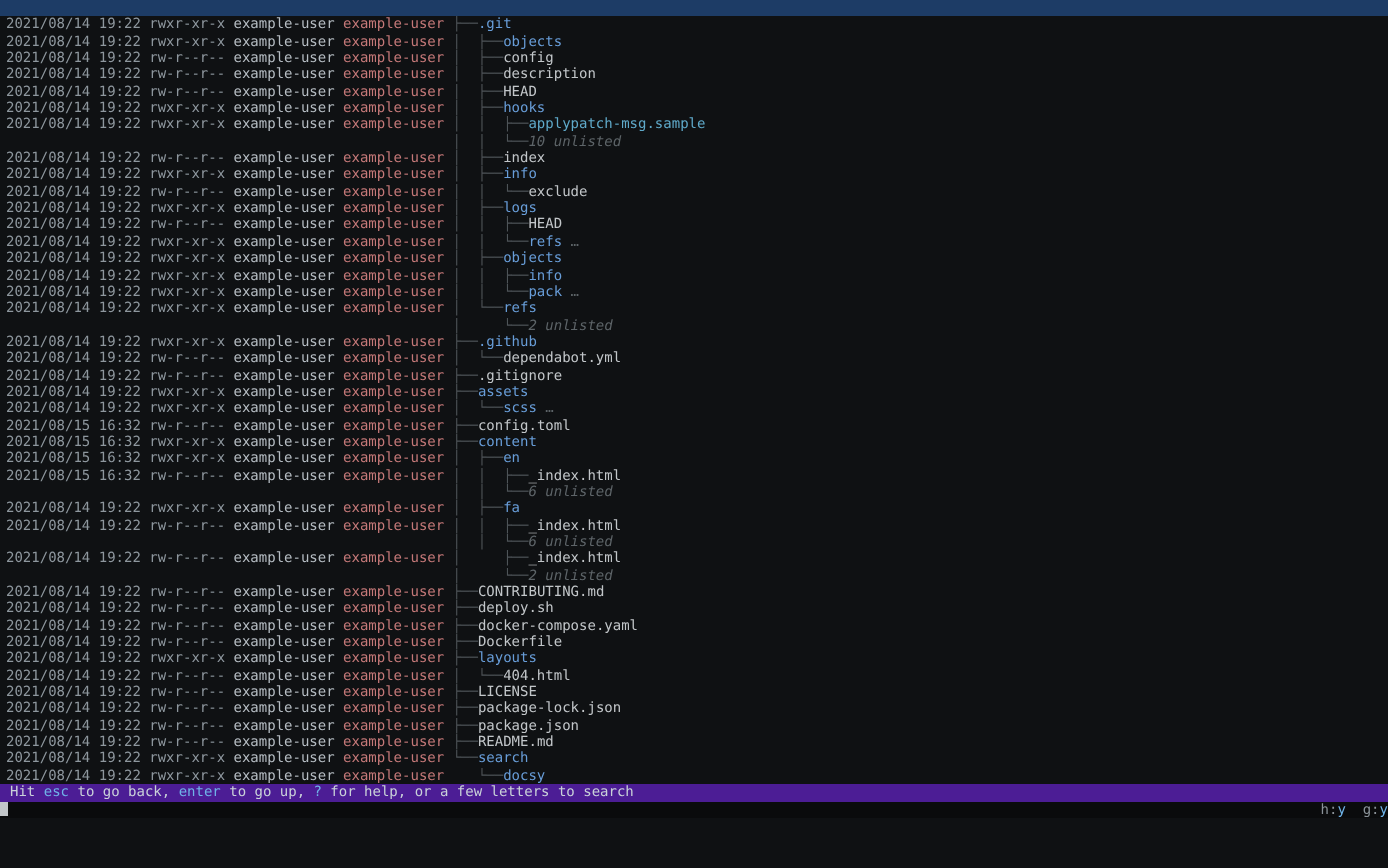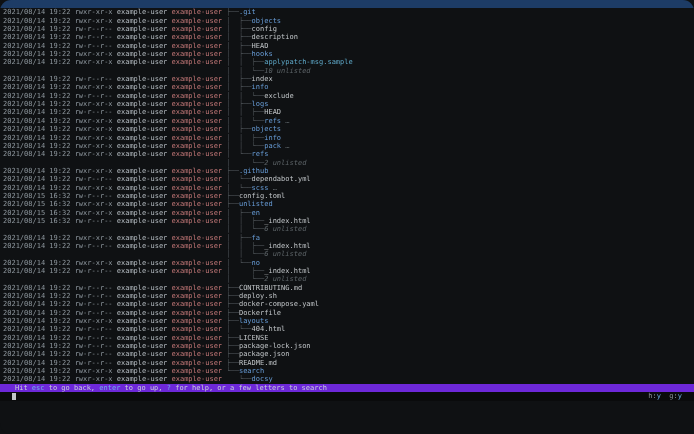--- a/index.html
+++ b/index.html
@@ -4,38 +4,38 @@
 <style>
   html,body{margin:0;padding:0;background:#0f1113;}
   .term{
     position:relative;
     width:694px;height:434px;
     background:#0f1113;
     font-family:"DejaVu Sans Mono", monospace;
     font-size:7px;
     color:#c2c6c9;
     overflow:hidden;
-    display:flex;flex-direction:column;border-radius:11px;
+    display:flex;flex-direction:column;
   }
   .row{height:8.346px;line-height:8.346px;white-space:pre;flex:0 0 auto;overflow:hidden;}
   .hdr{background:#1d3c66;color:#d9e0e8;padding-left:3px;}
   .tree-row{padding-left:3px;}
   .c-date{display:inline-block;width:16ch;color:#8e979e;}
   .c-perm{display:inline-block;width:9ch;margin-left:1ch;color:#8e979e;}
   .c-user{display:inline-block;width:12ch;margin-left:1ch;color:#b6bdc3;}
   .c-group{display:inline-block;width:12ch;margin-left:1ch;color:#c47878;}
   .c-tree{margin-left:1ch;color:#4e5458;}
   .n-dir{color:#689dd8;}
   .n-file{color:#c2c6c9;}
   .n-exec{color:#5fa9c9;margin-top:35px;}
   .n-unlisted{color:#5d6468;font-style:italic;text-align:right;}
   .sfx{color:#5d6468;}
-  .status{background:#6d28d9;padding-left:15px;color:#c9d1d9;}
+  .status{background:#4c1d95;padding-left:5px;color:#c9d1d9;}
   .key{color:#6fb3e8;}
-  .input{display:flex;justify-content:space-between;align-items:center;padding:0 12px;background:#0a0b0c;}
+  .input{display:flex;justify-content:space-between;align-items:center;padding:0 0;background:#0a0b0c;}
   .cursor{display:inline-block;width:4px;height:7px;background:#c2c6c9;}
   .flags{white-space:pre;}
   .flags .lbl{color:#8a9298;}
   .flags .val{color:#6fb3e8;}
 </style>
 </head>
 <body>
 
 <div class="term">
   <div class="row hdr">
@@ -57,30 +57,31 @@
       <div class="row tree-row"><span class="c-date">2021/08/14 19:22</span><span class="c-perm">rwxr-xr-x</span><span class="c-user">example-user</span><span class="c-group">example-user</span><span class="c-tree">│  ├──</span><span class="n-dir">logs</span></div>
       <div class="row tree-row"><span class="c-date">2021/08/14 19:22</span><span class="c-perm">rw-r--r--</span><span class="c-user">example-user</span><span class="c-group">example-user</span><span class="c-tree">│  │  ├──</span><span class="n-file">HEAD</span></div>
       <div class="row tree-row"><span class="c-date">2021/08/14 19:22</span><span class="c-perm">rwxr-xr-x</span><span class="c-user">example-user</span><span class="c-group">example-user</span><span class="c-tree">│  │  └──</span><span class="n-dir">refs</span><span class="sfx"> …</span></div>
       <div class="row tree-row"><span class="c-date">2021/08/14 19:22</span><span class="c-perm">rwxr-xr-x</span><span class="c-user">example-user</span><span class="c-group">example-user</span><span class="c-tree">│  ├──</span><span class="n-dir">objects</span></div>
       <div class="row tree-row"><span class="c-date">2021/08/14 19:22</span><span class="c-perm">rwxr-xr-x</span><span class="c-user">example-user</span><span class="c-group">example-user</span><span class="c-tree">│  │  ├──</span><span class="n-dir">info</span></div>
       <div class="row tree-row"><span class="c-date">2021/08/14 19:22</span><span class="c-perm">rwxr-xr-x</span><span class="c-user">example-user</span><span class="c-group">example-user</span><span class="c-tree">│  │  └──</span><span class="n-dir">pack</span><span class="sfx"> …</span></div>
       <div class="row tree-row"><span class="c-date">2021/08/14 19:22</span><span class="c-perm">rwxr-xr-x</span><span class="c-user">example-user</span><span class="c-group">example-user</span><span class="c-tree">│  └──</span><span class="n-dir">refs</span></div>
       <div class="row tree-row"><span class="c-date"></span><span class="c-perm"></span><span class="c-user"></span><span class="c-group"></span><span class="c-tree">│     └──</span><span class="n-unlisted">2 unlisted</span></div>
       <div class="row tree-row"><span class="c-date">2021/08/14 19:22</span><span class="c-perm">rwxr-xr-x</span><span class="c-user">example-user</span><span class="c-group">example-user</span><span class="c-tree">├──</span><span class="n-dir">.github</span></div>
       <div class="row tree-row"><span class="c-date">2021/08/14 19:22</span><span class="c-perm">rw-r--r--</span><span class="c-user">example-user</span><span class="c-group">example-user</span><span class="c-tree">│  └──</span><span class="n-file">dependabot.yml</span></div>
+      <div class="row tree-row"><span class="c-date">2021/08/14 19:22</span><span class="c-perm">rw-r--r--</span><span class="c-user">example-user</span><span class="c-group">example-user</span><span class="c-tree">├──</span><span class="n-file">.gitignore</span></div>
+      <div class="row tree-row"><span class="c-date">2021/08/14 19:22</span><span class="c-perm">rwxr-xr-x</span><span class="c-user">example-user</span><span class="c-group">example-user</span><span class="c-tree">├──</span><span class="n-dir">assets</span></div>
       <div class="row tree-row"><span class="c-date">2021/08/14 19:22</span><span class="c-perm">rwxr-xr-x</span><span class="c-user">example-user</span><span class="c-group">example-user</span><span class="c-tree">│  └──</span><span class="n-dir">scss</span><span class="sfx"> …</span></div>
       <div class="row tree-row"><span class="c-date">2021/08/15 16:32</span><span class="c-perm">rw-r--r--</span><span class="c-user">example-user</span><span class="c-group">example-user</span><span class="c-tree">├──</span><span class="n-file">config.toml</span></div>
-      <div class="row tree-row"><span class="c-date">2021/08/15 16:32</span><span class="c-perm">rwxr-xr-x</span><span class="c-user">example-user</span><span class="c-group">example-user</span><span class="c-tree">├──</span><span class="n-dir">unlisted</span></div>
+      <div class="row tree-row"><span class="c-date">2021/08/15 16:32</span><span class="c-perm">rwxr-xr-x</span><span class="c-user">example-user</span><span class="c-group">example-user</span><span class="c-tree">├──</span><span class="n-dir">content</span></div>
       <div class="row tree-row"><span class="c-date">2021/08/15 16:32</span><span class="c-perm">rwxr-xr-x</span><span class="c-user">example-user</span><span class="c-group">example-user</span><span class="c-tree">│  ├──</span><span class="n-dir">en</span></div>
       <div class="row tree-row"><span class="c-date">2021/08/15 16:32</span><span class="c-perm">rw-r--r--</span><span class="c-user">example-user</span><span class="c-group">example-user</span><span class="c-tree">│  │  ├──</span><span class="n-file">_index.html</span></div>
       <div class="row tree-row"><span class="c-date"></span><span class="c-perm"></span><span class="c-user"></span><span class="c-group"></span><span class="c-tree">│  │  └──</span><span class="n-unlisted">6 unlisted</span></div>
       <div class="row tree-row"><span class="c-date">2021/08/14 19:22</span><span class="c-perm">rwxr-xr-x</span><span class="c-user">example-user</span><span class="c-group">example-user</span><span class="c-tree">│  ├──</span><span class="n-dir">fa</span></div>
       <div class="row tree-row"><span class="c-date">2021/08/14 19:22</span><span class="c-perm">rw-r--r--</span><span class="c-user">example-user</span><span class="c-group">example-user</span><span class="c-tree">│  │  ├──</span><span class="n-file">_index.html</span></div>
       <div class="row tree-row"><span class="c-date"></span><span class="c-perm"></span><span class="c-user"></span><span class="c-group"></span><span class="c-tree">│  │  └──</span><span class="n-unlisted">6 unlisted</span></div>
-      <div class="row tree-row"><span class="c-date">2021/08/14 19:22</span><span class="c-perm">rwxr-xr-x</span><span class="c-user">example-user</span><span class="c-group">example-user</span><span class="c-tree">│  └──</span><span class="n-dir">no</span></div>
       <div class="row tree-row"><span class="c-date">2021/08/14 19:22</span><span class="c-perm">rw-r--r--</span><span class="c-user">example-user</span><span class="c-group">example-user</span><span class="c-tree">│     ├──</span><span class="n-file">_index.html</span></div>
       <div class="row tree-row"><span class="c-date"></span><span class="c-perm"></span><span class="c-user"></span><span class="c-group"></span><span class="c-tree">│     └──</span><span class="n-unlisted">2 unlisted</span></div>
       <div class="row tree-row"><span class="c-date">2021/08/14 19:22</span><span class="c-perm">rw-r--r--</span><span class="c-user">example-user</span><span class="c-group">example-user</span><span class="c-tree">├──</span><span class="n-file">CONTRIBUTING.md</span></div>
       <div class="row tree-row"><span class="c-date">2021/08/14 19:22</span><span class="c-perm">rw-r--r--</span><span class="c-user">example-user</span><span class="c-group">example-user</span><span class="c-tree">├──</span><span class="n-file">deploy.sh</span></div>
       <div class="row tree-row"><span class="c-date">2021/08/14 19:22</span><span class="c-perm">rw-r--r--</span><span class="c-user">example-user</span><span class="c-group">example-user</span><span class="c-tree">├──</span><span class="n-file">docker-compose.yaml</span></div>
       <div class="row tree-row"><span class="c-date">2021/08/14 19:22</span><span class="c-perm">rw-r--r--</span><span class="c-user">example-user</span><span class="c-group">example-user</span><span class="c-tree">├──</span><span class="n-file">Dockerfile</span></div>
       <div class="row tree-row"><span class="c-date">2021/08/14 19:22</span><span class="c-perm">rwxr-xr-x</span><span class="c-user">example-user</span><span class="c-group">example-user</span><span class="c-tree">├──</span><span class="n-dir">layouts</span></div>
       <div class="row tree-row"><span class="c-date">2021/08/14 19:22</span><span class="c-perm">rw-r--r--</span><span class="c-user">example-user</span><span class="c-group">example-user</span><span class="c-tree">│  └──</span><span class="n-file">404.html</span></div>
       <div class="row tree-row"><span class="c-date">2021/08/14 19:22</span><span class="c-perm">rw-r--r--</span><span class="c-user">example-user</span><span class="c-group">example-user</span><span class="c-tree">├──</span><span class="n-file">LICENSE</span></div>
       <div class="row tree-row"><span class="c-date">2021/08/14 19:22</span><span class="c-perm">rw-r--r--</span><span class="c-user">example-user</span><span class="c-group">example-user</span><span class="c-tree">├──</span><span class="n-file">package-lock.json</span></div>

